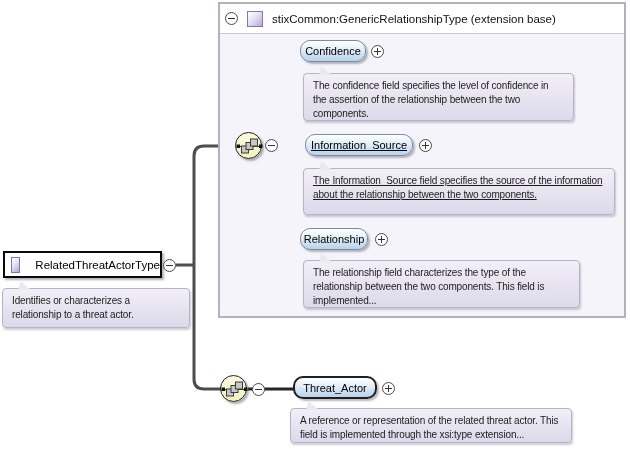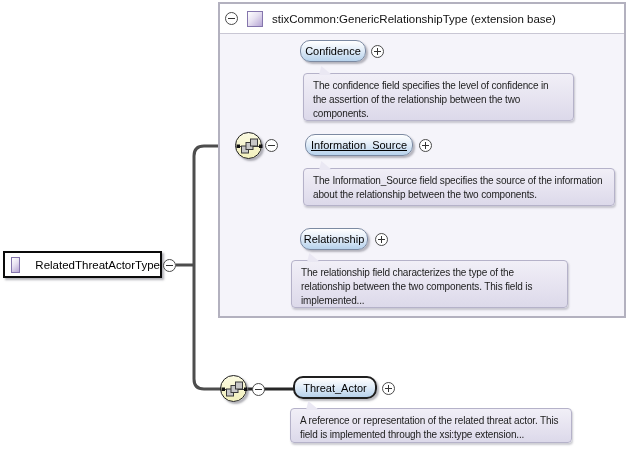--- a/index.html
+++ b/index.html
@@ -121,38 +121,41 @@
       <rect x="0.5" y="11.5" width="3.5" height="3.5" fill="#111"></rect>
       <rect x="23" y="11.5" width="3.5" height="3.5" fill="#111"></rect>
     </svg>
   </div>
   <span class="toggle" style="left:265px;top:139px;"></span>
 
   <div class="pill" style="left:305px;top:134px;width:108px;text-decoration:underline;">
     <span>Information_Source</span>
   </div>
   <span class="toggle plus" style="left:419px;top:139px;"></span>
-  <div class="ann" style="left:303px;top:168px;width:312px;height:38px;">
+  <div class="ann" style="left:303px;top:168px;width:312px;height:47px;text-decoration:underline;">
     <span>The Information_Source field specifies the source of the information about the relationship between the two components.</span>
   </div>
 
   <div class="pill" style="left:300px;top:228px;width:68px;">
     <span>Relationship</span>
   </div>
   <span class="toggle plus" style="left:375px;top:233px;"></span>
-  <div class="ann" style="left:291px;top:260px;width:277px;height:48px;">
+  <div class="ann" style="left:303px;top:260px;width:277px;height:48px;">
     <span>The relationship field characterizes the type of the relationship between the two components. This field is implemented...</span>
   </div>
 
 
   <div class="root-box">
     <span class="type-icon"></span>
     <span>RelatedThreatActorType</span>
   </div>
   <span class="toggle" style="left:163px;top:259px;"></span>
+  <div class="ann" style="left:2px;top:288px;width:188px;height:40px;">
+    <span>Identifies or characterizes a relationship to a threat actor.</span>
+  </div>
 
   <div class="seq" style="left:220px;top:375px;">
     <svg width="27" height="27" viewBox="0 0 27 27">
       <path d="M 1 13.5 H 26" stroke="#3a3a3a" stroke-width="1" fill="none"></path>
       <rect x="5.5" y="13" width="7" height="7" fill="#c8c8c8" stroke="#3a3a3a" stroke-width="1"></rect>
       <rect x="10" y="9.5" width="7" height="7" fill="#c8c8c8" stroke="#3a3a3a" stroke-width="1"></rect>
       <rect x="14.5" y="6" width="7" height="7" fill="#c8c8c8" stroke="#3a3a3a" stroke-width="1"></rect>
       <rect x="0.5" y="11.5" width="3.5" height="3.5" fill="#111"></rect>
       <rect x="23" y="11.5" width="3.5" height="3.5" fill="#111"></rect>
     </svg>

